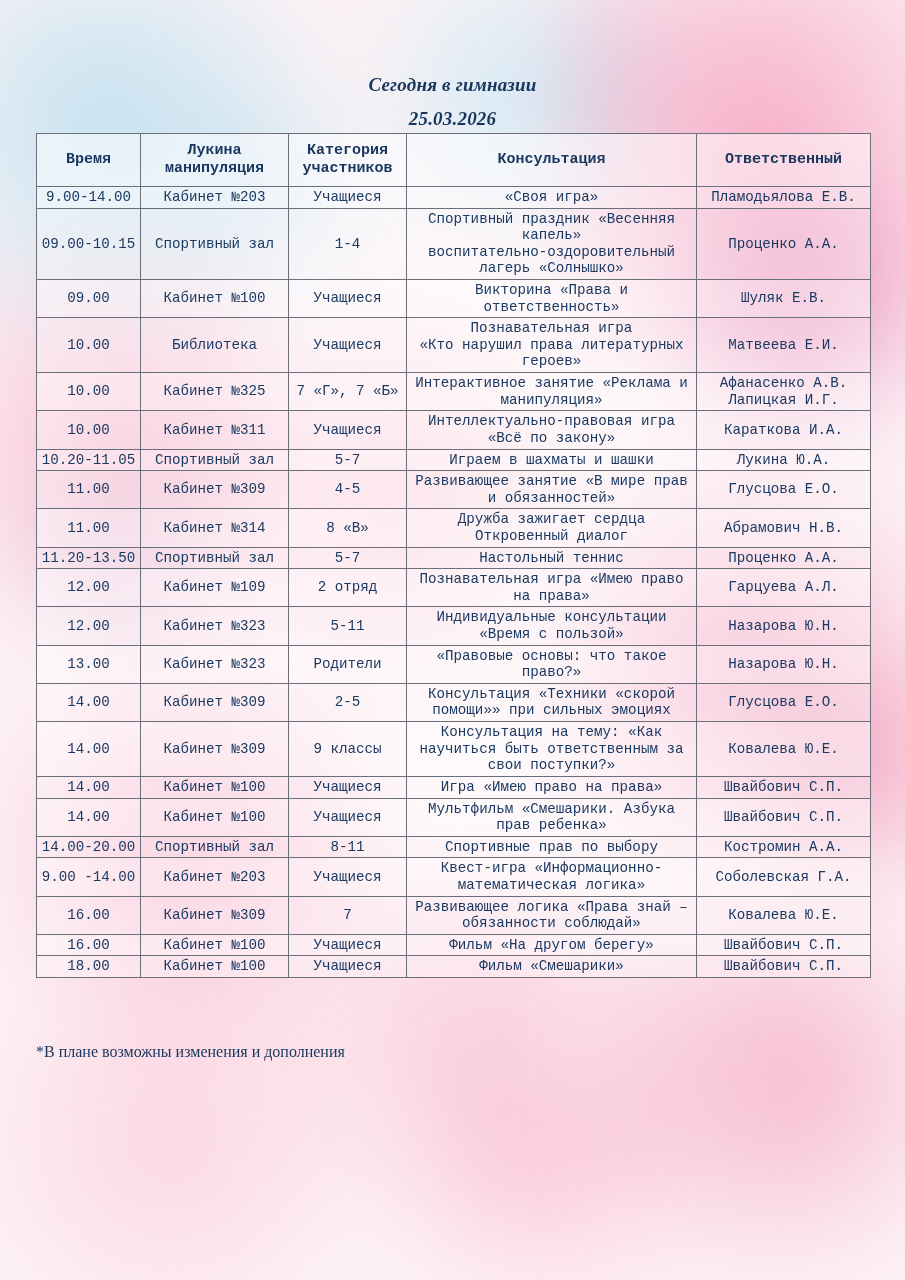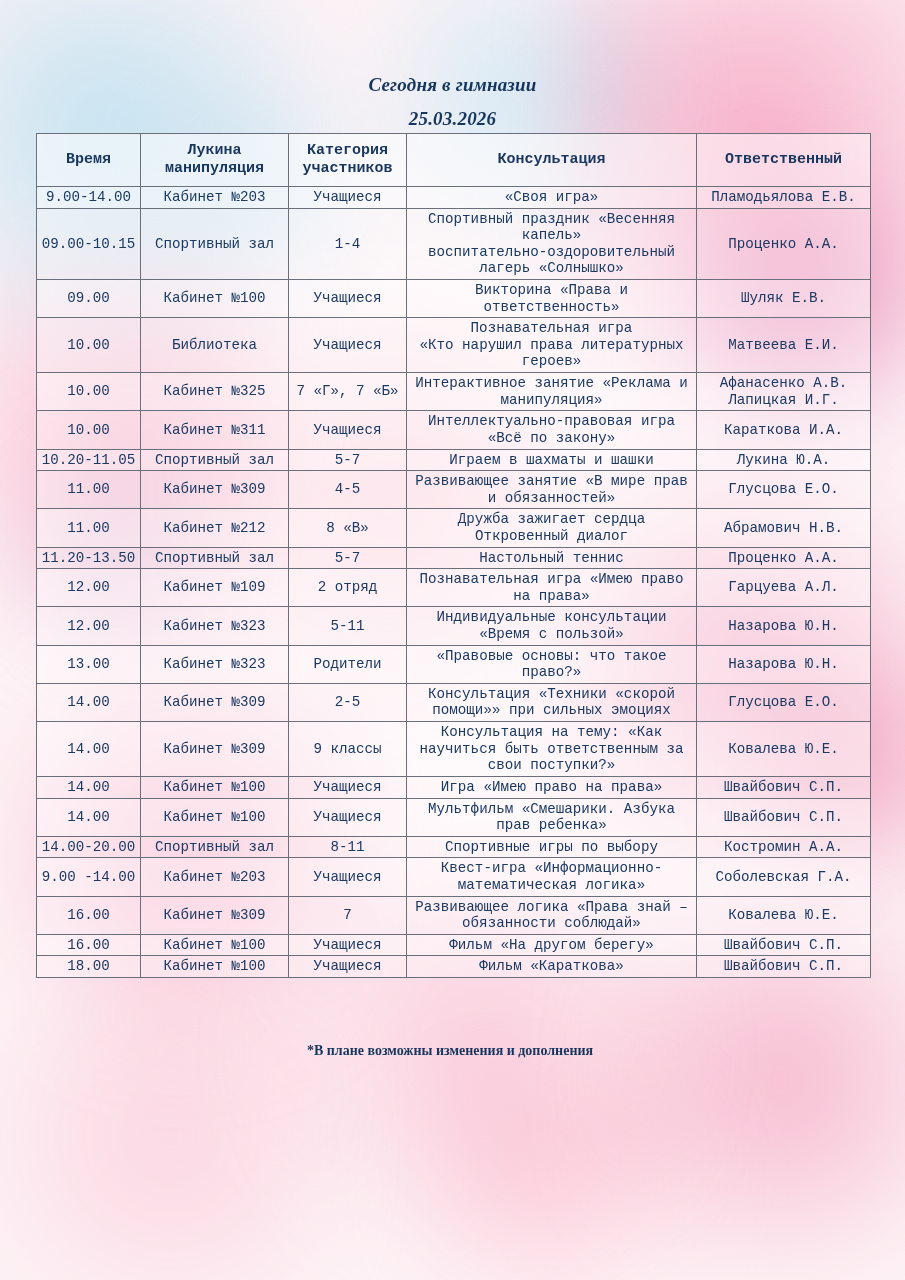--- a/index.html
+++ b/index.html
@@ -121,24 +121,24 @@
 
   tbody tr:nth-child(odd)  td { background-color: rgba(255,255,255,.50); }
   tbody tr:nth-child(even) td { background-color: rgba(255,255,255,.36); }
   thead th { background-color: rgba(255,255,255,.52); }
 
   #footnote {
     position: absolute;
     top: 1043px;
     left: 36px;
     width: 834px;
-    text-align: center;
+    text-align: left;
     color: #17365d;
-    font-size: 14px;
-    font-weight: bold;
+    font-size: 16px;
+    font-weight: normal;
     padding-right: 6px;
     box-sizing: border-box;
   }
 </style>
 </head>
 <body>
 
 <div id="bg">
   <div class="wash w12"></div>
   <div class="wash w1"></div>
@@ -331,21 +331,21 @@
             </td>
             <td>
               <div>Глусцова Е.О.</div>
             </td>
           </tr>
           <tr>
             <td>
               <div>11.00</div>
             </td>
             <td>
-              <div>Кабинет №212</div>
+              <div>Кабинет №314</div>
             </td>
             <td>
               <div>8 «В»</div>
             </td>
             <td>
               <div>Дружба зажигает сердца</div>
               <div>Откровенный диалог</div>
             </td>
             <td>
               <div>Абрамович Н.В.</div>
@@ -491,21 +491,21 @@
             <td>
               <div>14.00-20.00</div>
             </td>
             <td>
               <div>Спортивный зал</div>
             </td>
             <td>
               <div>8-11</div>
             </td>
             <td>
-              <div>Спортивные игры по выбору</div>
+              <div>Спортивные прав по выбору</div>
             </td>
             <td>
               <div>Костромин А.А.</div>
             </td>
           </tr>
           <tr>
             <td>
               <div>9.00 -14.00</div>
             </td>
             <td>
@@ -559,21 +559,21 @@
             <td>
               <div>18.00</div>
             </td>
             <td>
               <div>Кабинет №100</div>
             </td>
             <td>
               <div>Учащиеся</div>
             </td>
             <td>
-              <div>Фильм «Караткова»</div>
+              <div>Фильм «Смешарики»</div>
             </td>
             <td>
               <div>Швайбович С.П.</div>
             </td>
           </tr>
         </tbody>
     </table>
   </div>
 
   <div id="footnote">*В плане возможны изменения и дополнения</div>

